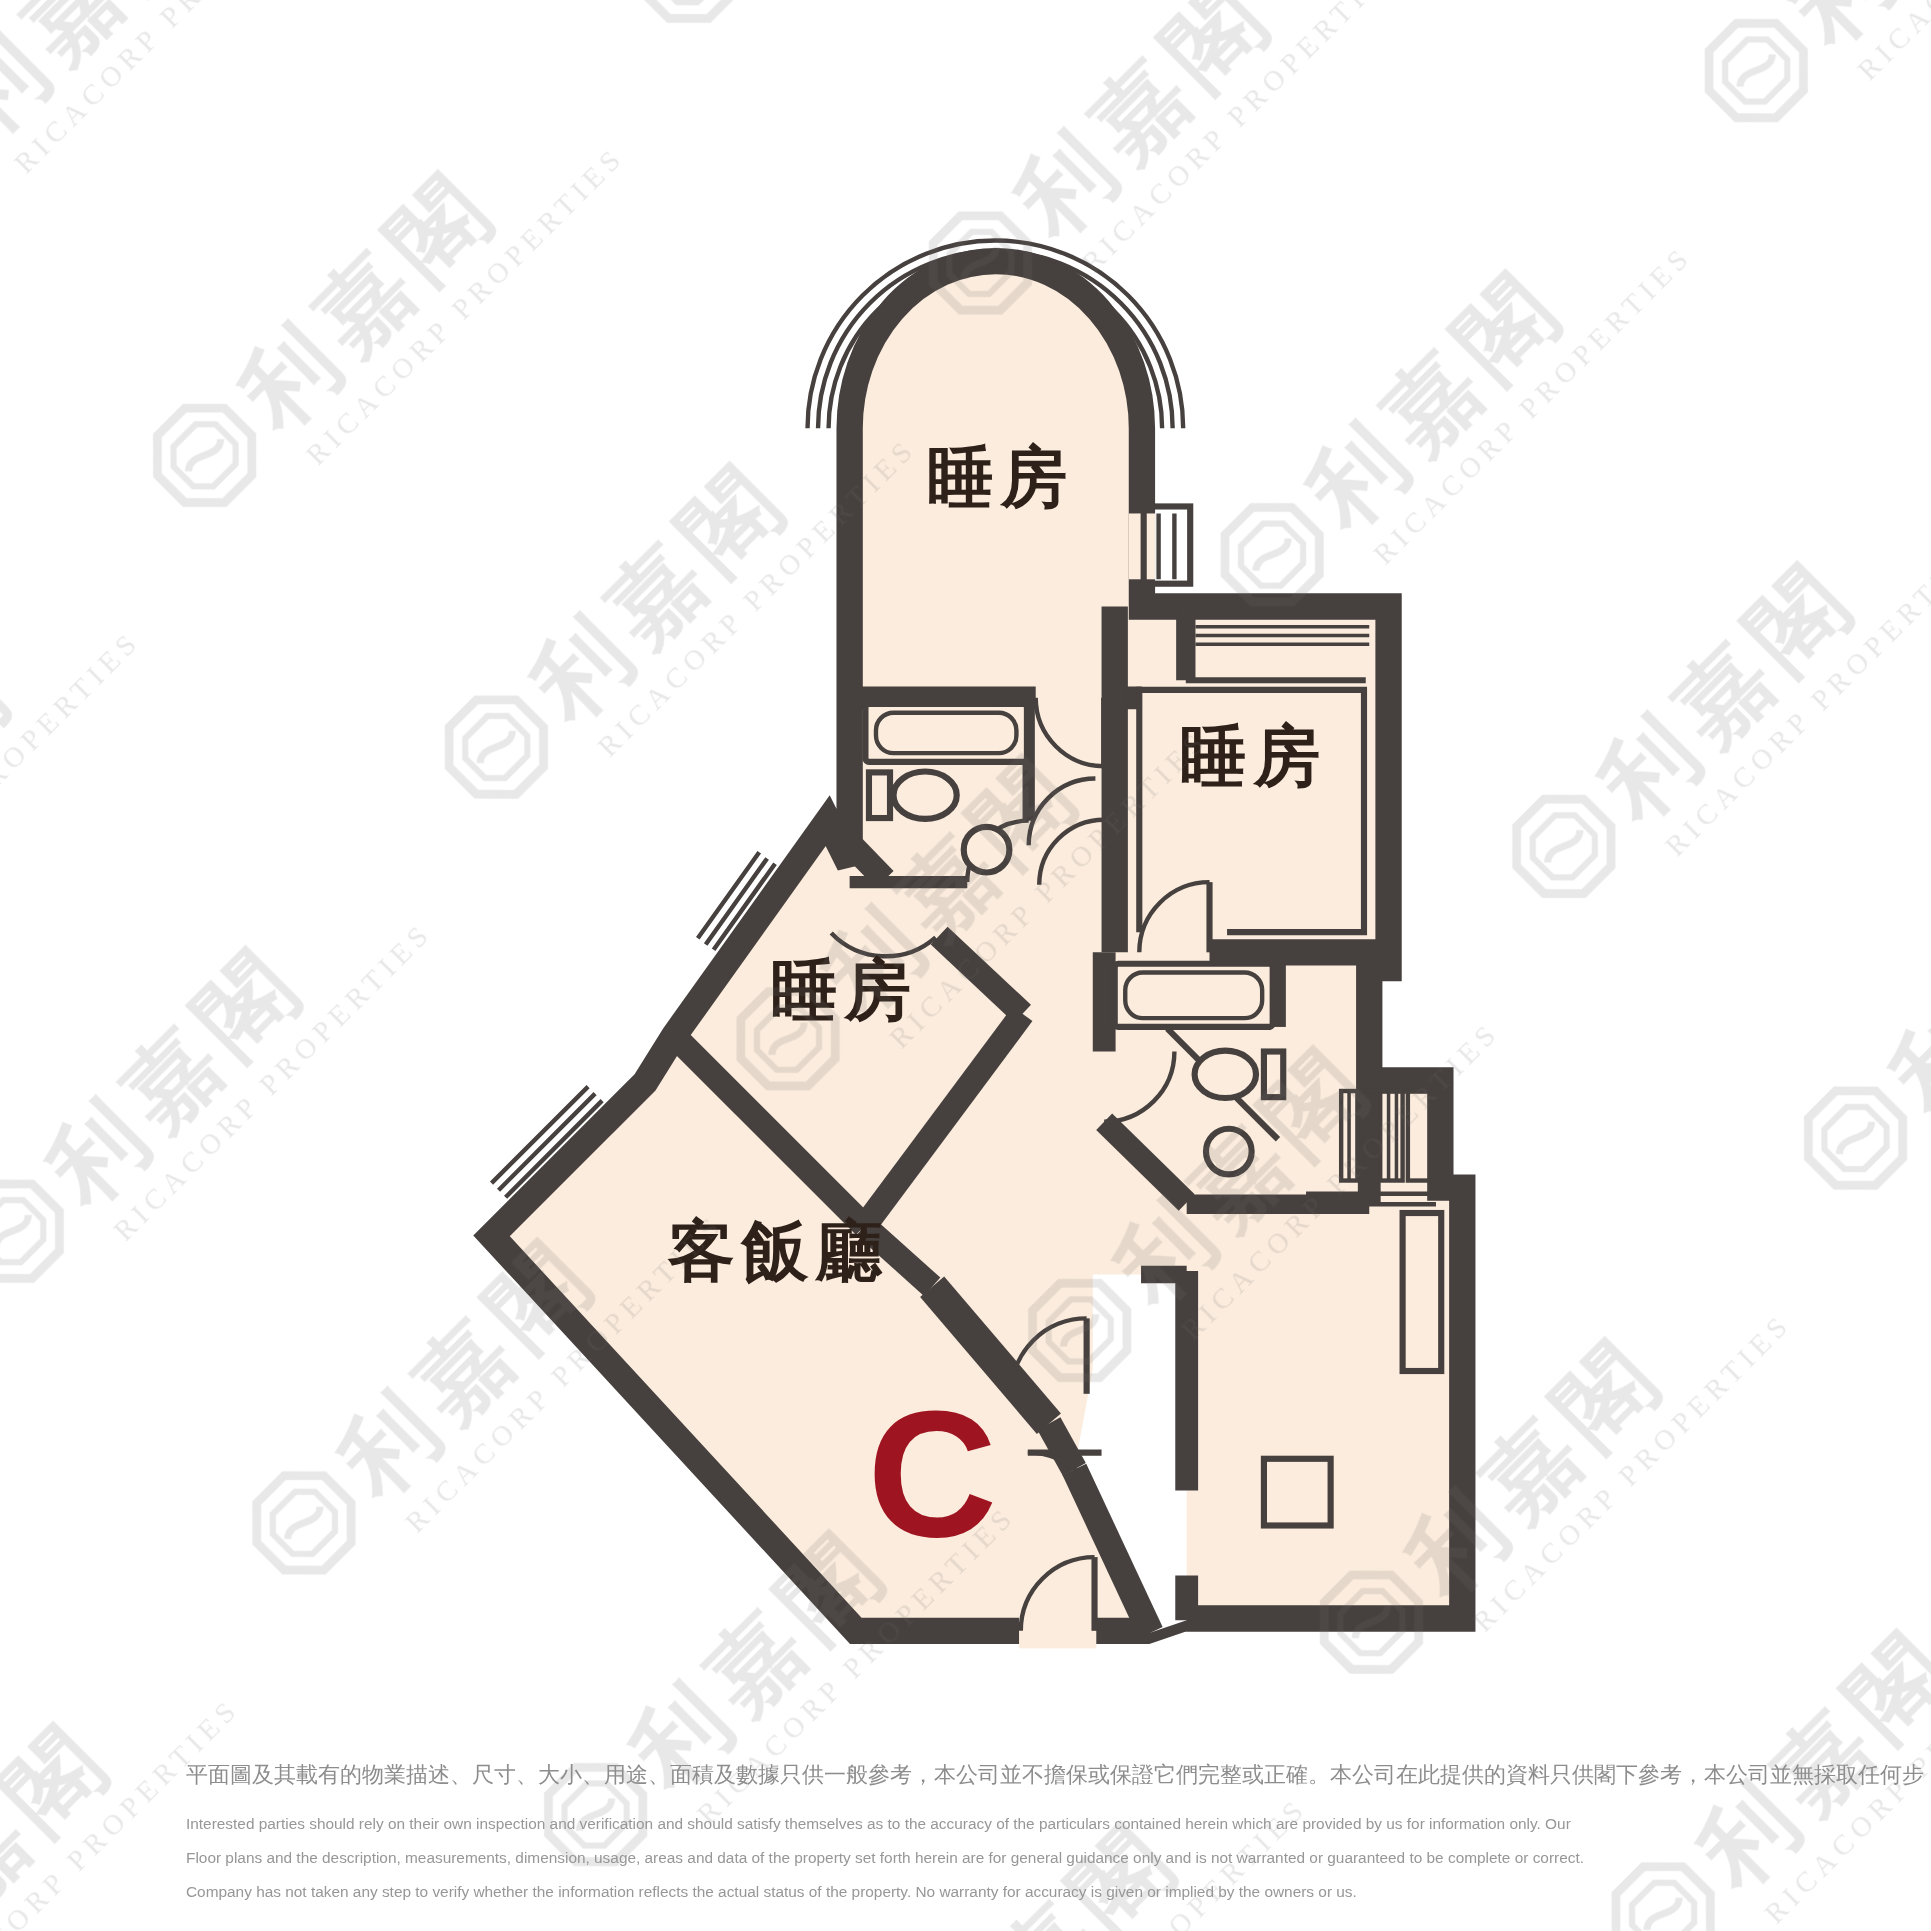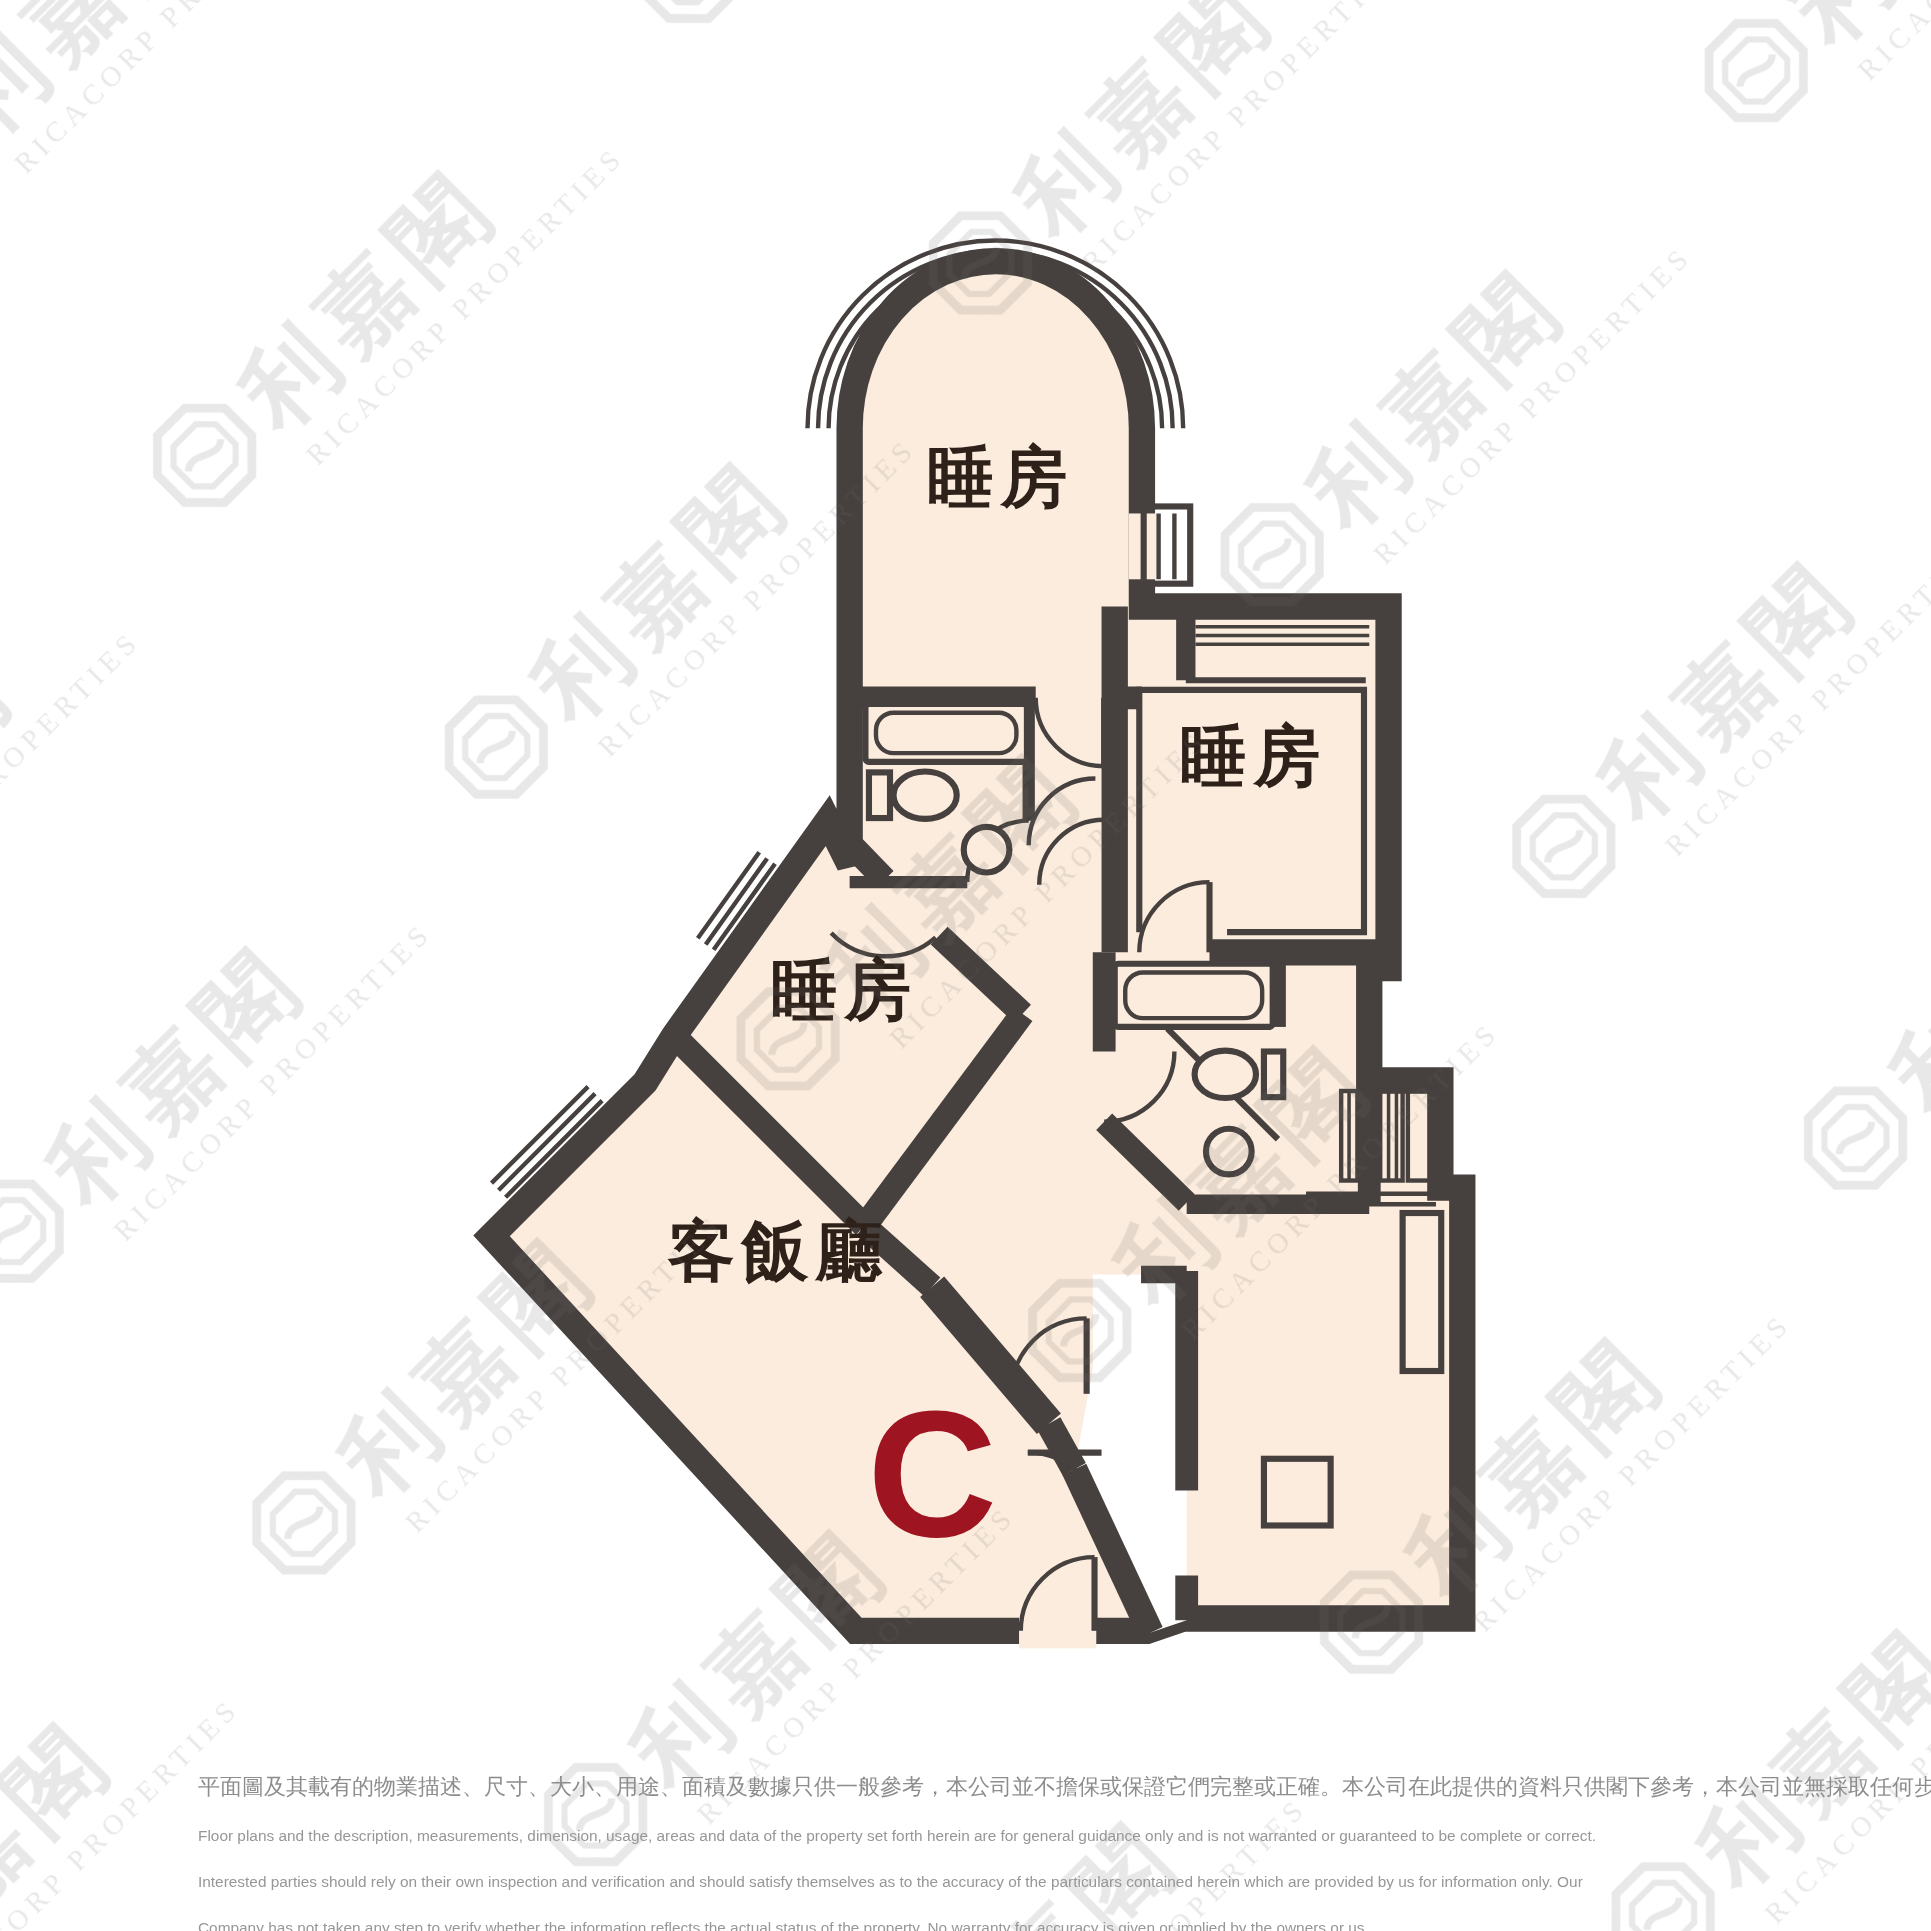--- a/index.html
+++ b/index.html
@@ -46,21 +46,21 @@
   
   .wm-group{opacity:0.16;}
   .wm-oct{stroke:var(--wm);fill:none;}
   .wm-zh{font-family:"Liberation Sans", sans-serif;font-weight:bold;font-size:106px;letter-spacing:14px;fill:var(--wm);}
   .wm-en{font-family:"Liberation Serif", serif;font-size:33px;letter-spacing:7px;fill:var(--wm);}
   
   .disclaimer{
     position:absolute;left:186px;top:1757px;width:1633px;
     pointer-events:none;
   }
-  .disclaimer p{margin:12px;white-space:nowrap;}
+  .disclaimer p{margin:0;white-space:nowrap;}
   .dz{font-size:22px;line-height:36px;color:var(--zh-gray);}
   .de{font-size:15.4px;line-height:34px;color:var(--en-gray);}
   .en-block{margin-top:14px;}
 </style>
 </head>
 <body>
 
 <svg class="layer" viewBox="0 0 2200 2200" aria-hidden="true">
 
   <g>
@@ -193,18 +193,18 @@
         <text class="wm-en" x="200" y="176">RICACORP PROPERTIES</text>
       </g>
     </pattern>
   </defs>
   <rect width="2200" height="2200" fill="url(#wm)"></rect>
 </svg>
 
 <div class="disclaimer">
   <p class="dz">平面圖及其載有的物業描述、尺寸、大小、用途、面積及數據只供一般參考，本公司並不擔保或保證它們完整或正確。本公司在此提供的資料只供閣下參考，本公司並無採取任何步</p>
   <div class="en-block">
+    <p class="de">Interested parties should rely on their own inspection and verification and should satisfy themselves as to the accuracy of the particulars contained herein which are provided by us for information only.  Our</p>
     <p class="de">Floor plans and the description, measurements, dimension, usage, areas and data of the property set forth herein are for general guidance only and is not warranted or guaranteed to be complete or correct.</p>
-    <p class="de">Interested parties should rely on their own inspection and verification and should satisfy themselves as to the accuracy of the particulars contained herein which are provided by us for information only.  Our</p>
     <p class="de">Company has not taken any step to verify whether the information reflects the actual status of the property.  No warranty for accuracy is given or implied by the owners or us.</p>
   </div>
 </div>
 
 
 </body></html>

